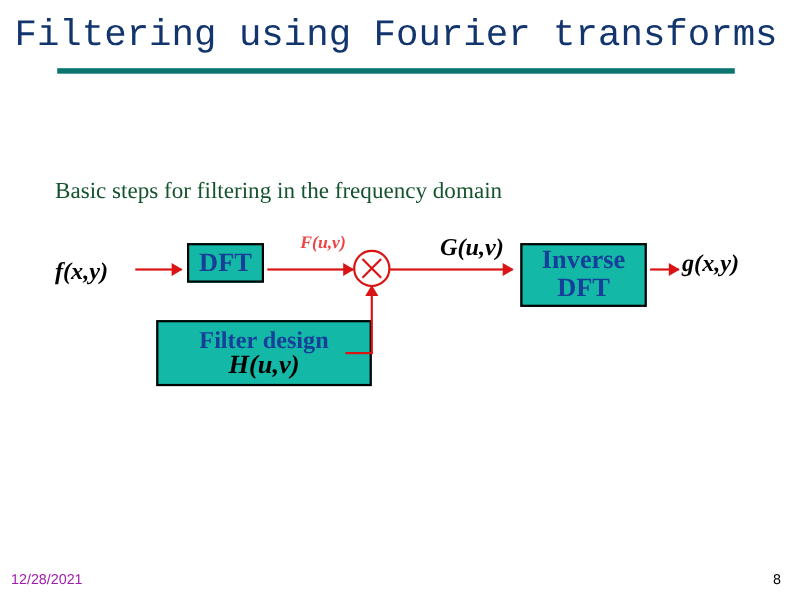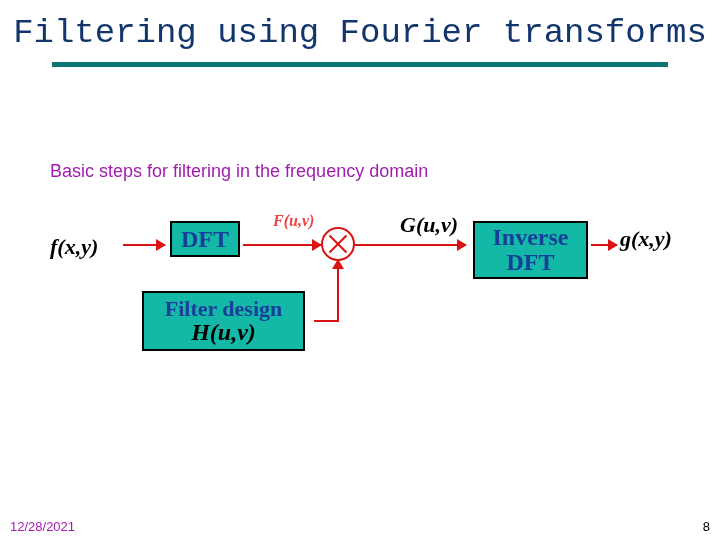--- a/index.html
+++ b/index.html
@@ -4,22 +4,22 @@
 <style>
   * { margin: 0; padding: 0; box-sizing: border-box; }
   html, body { width: 720px; height: 540px; background: #fff; font-family: "Times New Roman", serif; }
   .slide { width: 720px; height: 540px; position: relative; background: #fff; }
 
   .title { position: absolute; top: 14px; left: 0; width: 100%; text-align: center;
            font-size: 34px; color: #13356e; font-family: Liberation Mono, monospace; }
   .hr-teal { position: absolute; top: 62px; left: 50%; transform: translateX(-50%);
              width: 616px; height: 5px; background: #0a766f; }
 
-  .caption { position: absolute; top: 161px; left: 50px; font-size: 18px; color: #a21caf;
-             font-family: Liberation Sans, sans-serif; }
+  .caption { position: absolute; top: 161px; left: 50px; font-size: 21px; color: #14532d;
+             font-family: Liberation Serif, serif; }
 
   
   .date { position: absolute; bottom: 6px; left: 10px; font-size: 13px; color: #a21caf;
           font-family: Verdana, Arial, sans-serif; }
   .page { position: absolute; bottom: 6px; right: 10px; font-size: 13px; color: #000;
           font-family: Verdana, Arial, sans-serif; }
 
   
   .lbl { position: absolute; font-family: "Times New Roman", serif; }
   .ital { font-style: italic; }
@@ -27,21 +27,21 @@
   .fxy { top: 234px; left: 50px; font-size: 22px; font-weight: bold; color: #000; }
   .Fuv { top: 212px; left: 246px; font-size: 16px; font-weight: bold; color: #ef4444; margin-left: 27px; }
   .Guv { top: 212px; left: 400px; font-size: 22px; font-weight: bold; color: #000; }
   .gxy { top: 226px; left: 620px; font-size: 22px; font-weight: bold; color: #000; }
 
   .box { position: absolute; background: #14b8a6; border: 2px solid #000; text-align: center;
          font-family: "Times New Roman", serif; font-weight: bold; color: #163f9a; font-size: 24px;
          display: flex; flex-direction: column; align-items: center; justify-content: center; }
   .dft { top: 221px; left: 170px; width: 70px; height: 36px; }
   .idft { top: 221px; left: 473px; width: 115px; height: 58px; line-height: 1.05; }
-  .filter-design { top: 291px; left: 142px; width: 163px; height: 60px; line-height: 1.05; }
+  .filter-design { top: 291px; left: 142px; width: 196px; height: 60px; line-height: 1.05; }
   .filter-line1 { font-weight: bold; font-size: 22px; color: #163f9a; }
   .filter-line2 { font-weight: bold; font-size: 24px; color: #000; font-style: italic; }
 
   
   .arrow { position: absolute; background: #da1414; height: 2px; }
   .arrow:after { content: ""; position: absolute; right: -1px; top: -5px;
                  border-left: 10px solid #da1414; border-top: 6px solid transparent;
                  border-bottom: 6px solid transparent; }
   .a1 { top: 244px; left: 123px; width: 42px; }
   .a2 { top: 244px; left: 243px; width: 78px; }

